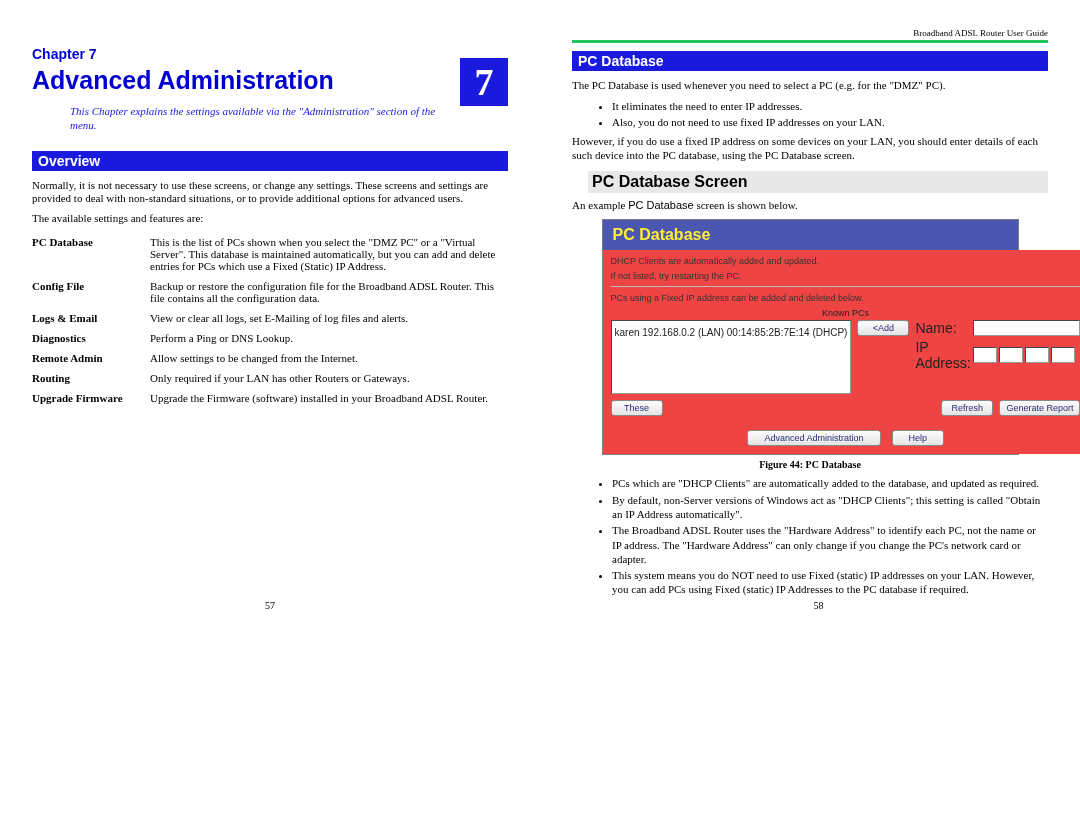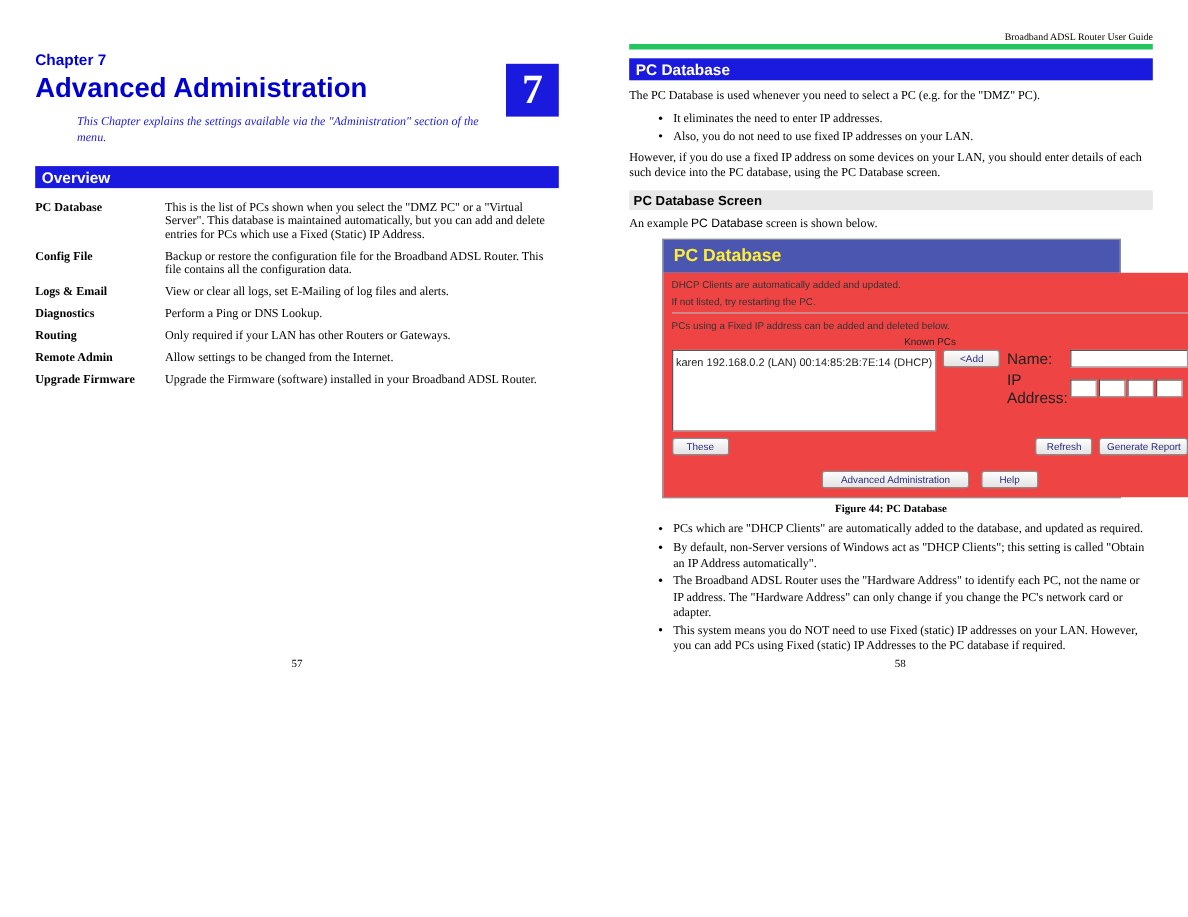--- a/index.html
+++ b/index.html
@@ -18,21 +18,21 @@
   }
   .page {
     width: 540px;
     box-sizing: border-box;
     padding: 28px 32px 20px 32px;
     position: relative;
   }
   .running-header {
     font-size: 9px;
     text-align: right;
-    border-bottom: 5px solid #22c55e;
+    border-bottom: 3px solid #22c55e;
     padding-bottom: 2px;
     margin-bottom: 6px;
   }
   .page-left .running-header { visibility: hidden; border-bottom: none; }
   .chapter-label {
     font-family: Arial, Helvetica, sans-serif;
     font-weight: bold;
     color: #0000d0;
     font-size: 14px;
   }
@@ -97,23 +97,23 @@
     font-size: 11px;
     margin: 4px 0 6px 0;
     padding-left: 40px;
     line-height: 1.3;
   }
   ul.bullets li { margin: 2px 0; }
   .subhead-bar {
     background: #e8e8e8;
     font-family: Arial, Helvetica, sans-serif;
     font-weight: bold;
-    font-size: 12px;
+    font-size: 16px;
     padding: 2px 4px;
-    margin: 8px 0 6px 0;
+    margin: 8px 0 6px 16px;
   }
   .fig-caption {
     text-align: center;
     font-size: 10px;
     font-weight: bold;
     margin: 4px 0 6px 0;
   }
   .page-num {
     position: absolute;
     bottom: 12px;
@@ -205,46 +205,48 @@
     <div class="running-header">&nbsp;</div>
 
     <div class="chapter-label">Chapter 7</div>
     <div class="chapter-title">Advanced Administration</div>
     <div class="chapter-badge">7</div>
 
     <div class="abstract">This Chapter explains the settings available via the "Administration" section of the menu.</div>
 
     <div class="section-header">Overview</div>
 
+    <p class="body-text">Normally, it is not necessary to use these screens, or change any settings. These screens and settings are provided to deal with non-standard situations, or to provide additional options for advanced users.</p>
+    <p class="body-text">The available settings and features are:</p>
 
     <table class="feat-table">
       <tbody>
           <tr>
             <td>PC Database</td>
             <td>This is the list of PCs shown when you select the "DMZ PC" or a "Virtual Server". This database is maintained automatically, but you can add and delete entries for PCs which use a Fixed (Static) IP Address.</td>
           </tr>
       <tr>
             <td>Config File</td>
             <td>Backup or restore the configuration file for the Broadband ADSL Router. This file contains all the configuration data.</td>
           </tr>
       <tr>
             <td>Logs &amp; Email</td>
             <td>View or clear all logs, set E-Mailing of log files and alerts.</td>
           </tr>
       <tr>
             <td>Diagnostics</td>
             <td>Perform a Ping or DNS Lookup.</td>
           </tr>
       <tr>
+            <td>Remote Admin</td>
+            <td>Allow settings to be changed from the Internet.</td>
+          </tr>
+      <tr>
             <td>Routing</td>
             <td>Only required if your LAN has other Routers or Gateways.</td>
-          </tr>
-      <tr>
-            <td>Remote Admin</td>
-            <td>Allow settings to be changed from the Internet.</td>
           </tr>
       <tr>
             <td>Upgrade Firmware</td>
             <td>Upgrade the Firmware (software) installed in your Broadband ADSL Router.</td>
           </tr>
     </tbody>
       </table>
 
     <div class="page-num">57</div>
   </div>

